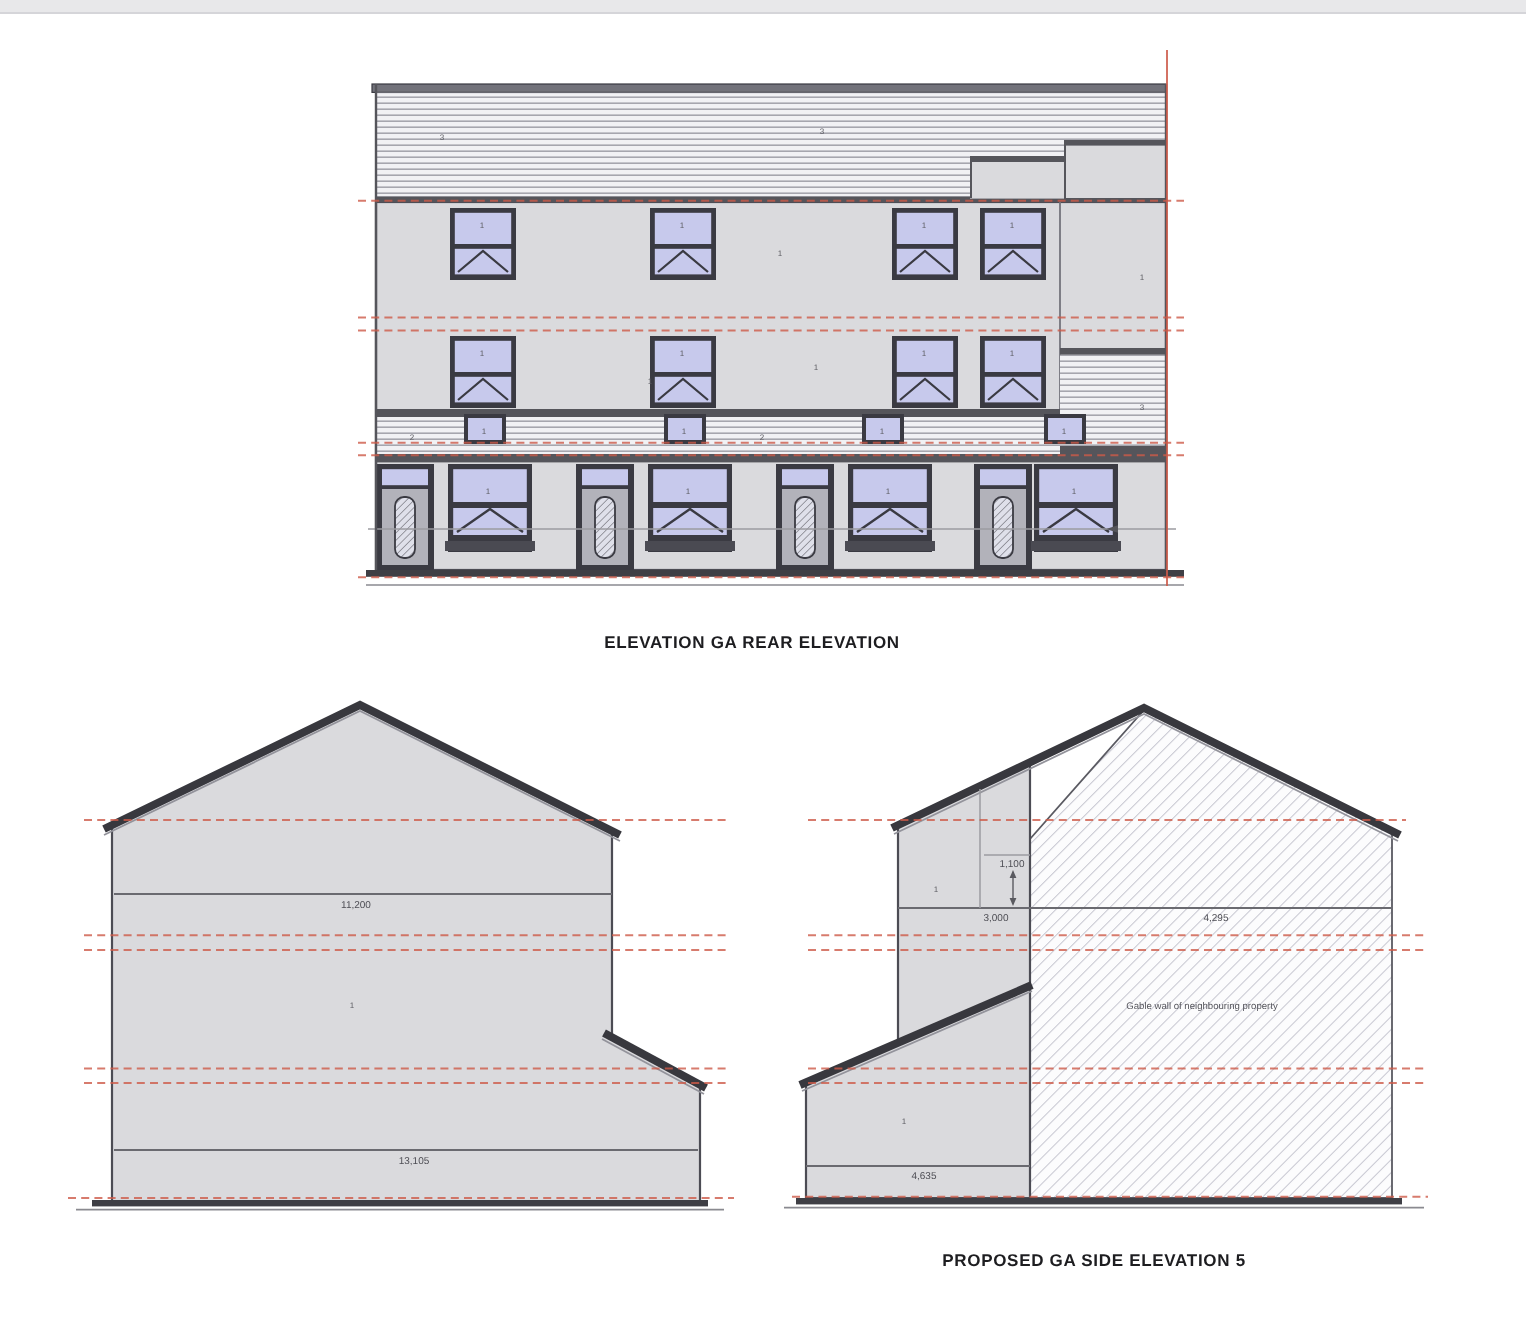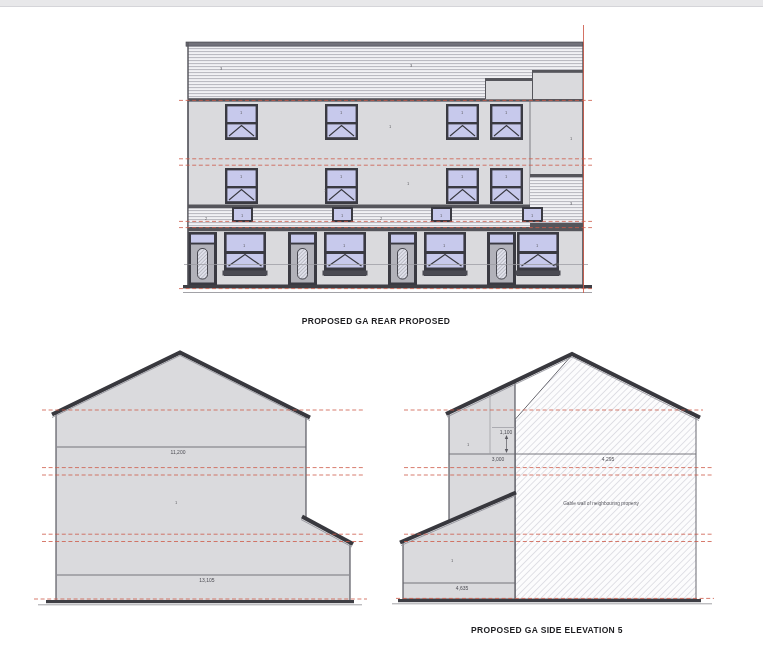--- a/index.html
+++ b/index.html
@@ -243,15 +243,15 @@
         <text x="244" y="247" class="tiny" text-anchor="middle">1</text>
         <text x="344" y="247" class="tiny" text-anchor="middle">1</text>
         <text x="444" y="247" class="tiny" text-anchor="middle">1</text>
         <text x="537" y="247" class="tiny" text-anchor="middle">1</text>
         <text x="176" y="504" class="tiny" text-anchor="middle">1</text>
         <text x="468" y="446" class="tiny" text-anchor="middle">1</text>
         <text x="452" y="562" class="tiny" text-anchor="middle">1</text>
       </g>
   </svg>
 
-  <div class="title t-rear">PROPOSED GA REAR PROPOSED</div>
+  <div class="title t-rear">ELEVATION GA REAR ELEVATION</div>
   <div class="title t-s2">PROPOSED GA SIDE ELEVATION 5</div>
 </div>
 
 </body></html>

